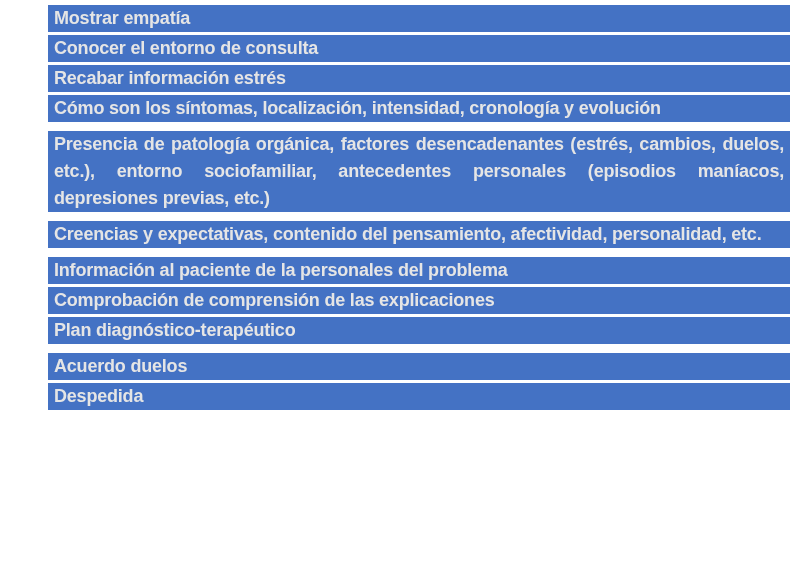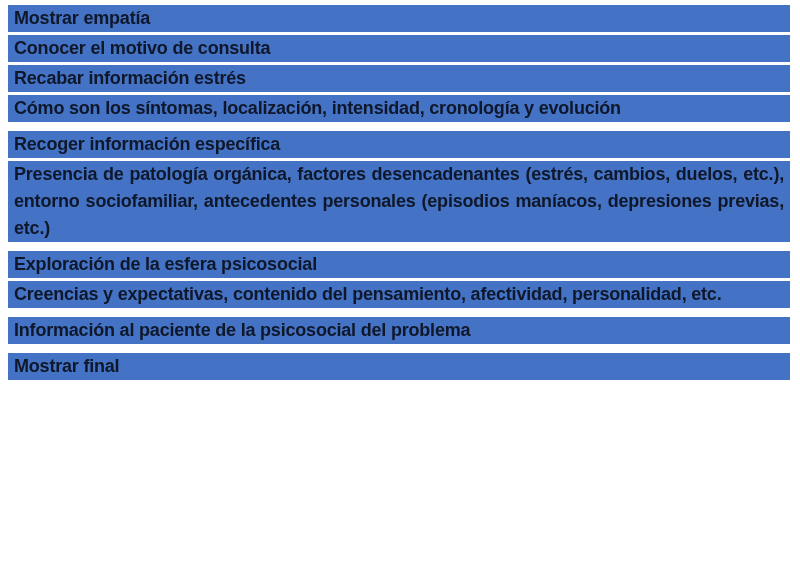--- a/index.html
+++ b/index.html
@@ -16,51 +16,53 @@
     margin: 5px 10px 4px 8px;
   }
   .section {
     margin-bottom: 9px;
   }
   .section:last-child {
     margin-bottom: 0;
   }
   .row {
     background: #4472C4;
-    color: #0f172a;
+    color: #e5e5e5;
     font-family: "Liberation Sans", sans-serif;
     font-weight: bold;
     font-size: 18px;
     letter-spacing: -0.2px;
     line-height: 27px;
     padding: 0 6px 0 6px;
     margin-bottom: 3px;
     text-align: justify;
+    margin-left: 40px;
   }
   .row:last-child {
     margin-bottom: 0;
   }
 </style>
 </head>
 <body>
 
 <div class="table-wrap">
     <div class="section">
       <div class="row">Mostrar empatía</div>
-      <div class="row">Conocer el motivo de consulta</div>
+      <div class="row">Conocer el entorno de consulta</div>
       <div class="row">Recabar información estrés</div>
       <div class="row">Cómo son los síntomas, localización, intensidad, cronología y evolución</div>
     </div>
     <div class="section">
-      <div class="row">Recoger información específica</div>
       <div class="row">Presencia de patología orgánica, factores desencadenantes (estrés, cambios, duelos, etc.), entorno sociofamiliar, antecedentes personales (episodios maníacos, depresiones previas, etc.)</div>
     </div>
     <div class="section">
-      <div class="row">Exploración de la esfera psicosocial</div>
       <div class="row">Creencias y expectativas, contenido del pensamiento, afectividad, personalidad, etc.</div>
     </div>
     <div class="section">
-      <div class="row">Información al paciente de la psicosocial del problema</div>
+      <div class="row">Información al paciente de la personales del problema</div>
+      <div class="row">Comprobación de comprensión de las explicaciones</div>
+      <div class="row">Plan diagnóstico-terapéutico</div>
     </div>
     <div class="section">
-      <div class="row">Mostrar final</div>
+      <div class="row">Acuerdo duelos</div>
+      <div class="row">Despedida</div>
     </div>
   </div>
 
 </body></html>

